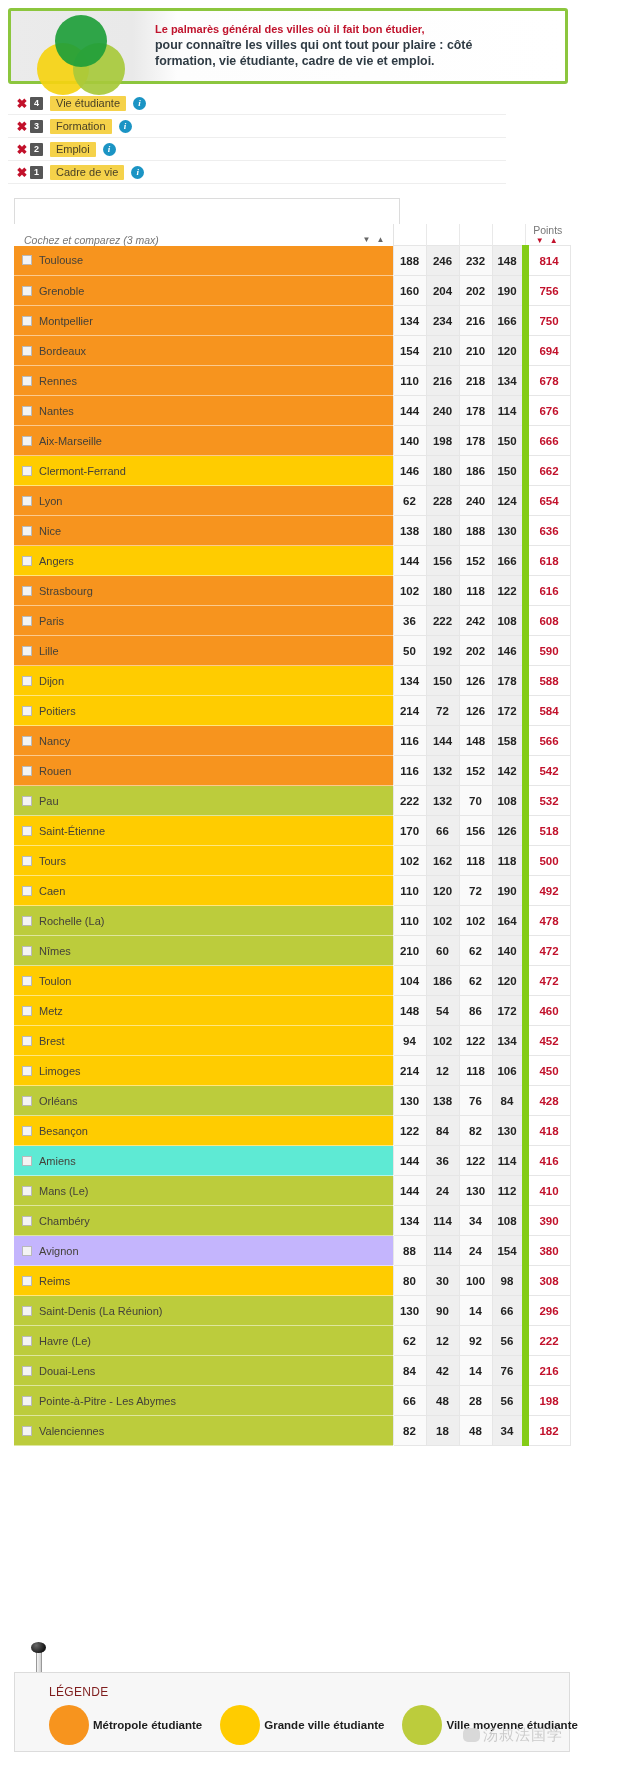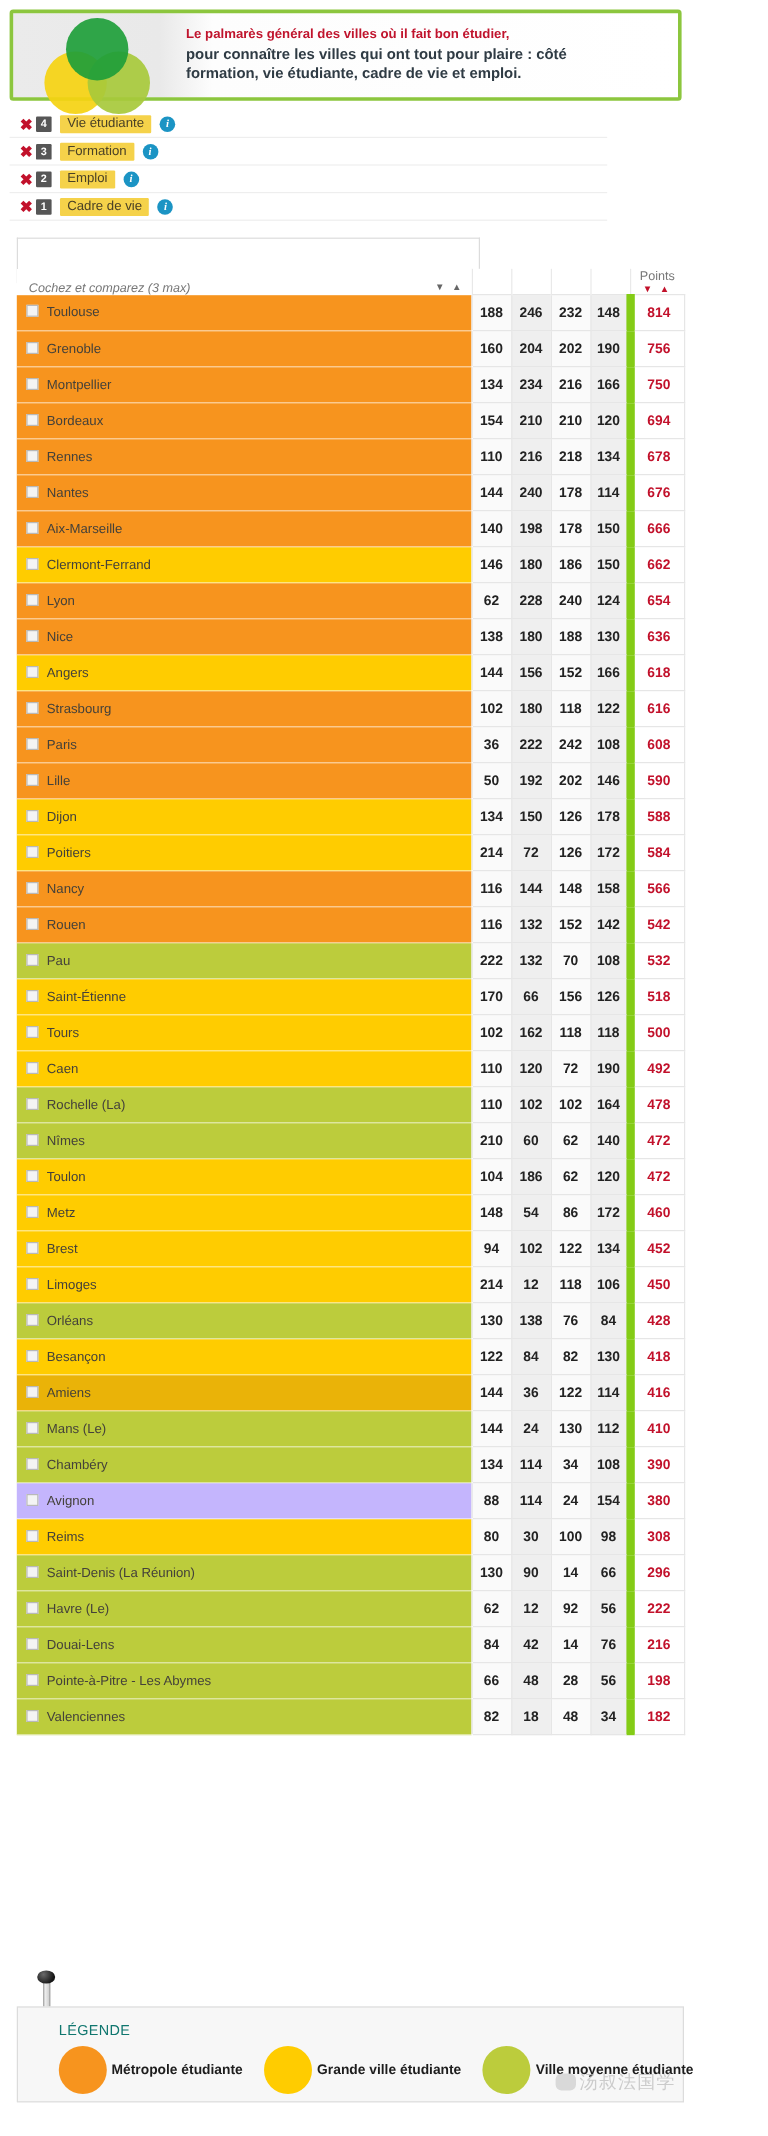--- a/index.html
+++ b/index.html
@@ -120,21 +120,21 @@
     background:radial-gradient(circle at 35% 30%,#6a6a6a,#161616 70%);
   }
   .vscroll .knob.top{top:0;}
   .vscroll .knob.bot{bottom:0;}
 
   
   .legend{
     position:absolute;left:14px;top:1672px;width:556px;height:80px;
     border:1px solid #dcdcdc;background:#f7f7f7;box-sizing:border-box;
   }
-  .legend-title{position:absolute;left:34px;top:12px;font-size:12px;color:#0f766e;letter-spacing:.3px;}
+  .legend-title{position:absolute;left:34px;top:12px;font-size:12px;color:#7f1d1d;letter-spacing:.3px;}
   .legend-items{position:absolute;left:34px;top:32px;width:520px;display:flex;align-items:center;}
   .leg-item{display:flex;align-items:center;margin-right:18px;}
   .leg-dot{width:40px;height:40px;border-radius:50%;flex:0 0 40px;}
   .leg-lbl{font-size:11.5px;font-weight:bold;color:#1d1d1d;margin-left:4px;white-space:nowrap;}
 
   .watermark{
     position:absolute;right:6px;bottom:6px;font-size:15px;color:#bdbdbd;
     font-family:"Liberation Serif",serif;opacity:.75;pointer-events:none;
     letter-spacing:1px;
   }
@@ -450,21 +450,21 @@
           </tr>
           <tr>
             <td class="city" style="background:#FFCC00"><span class="cbx"></span><span>Besançon</span></td>
             <td>122</td>
             <td class="alt">84</td>
             <td>82</td>
             <td class="alt">130</td>
             <td class="pts">418</td>
           </tr>
           <tr>
-            <td class="city" style="background:#eab308"><span class="cbx"></span><span>Amiens</span></td>
+            <td class="city" style="background:#5eead4"><span class="cbx"></span><span>Amiens</span></td>
             <td>144</td>
             <td class="alt">36</td>
             <td>122</td>
             <td class="alt">114</td>
             <td class="pts">416</td>
           </tr>
           <tr>
             <td class="city" style="background:#BCCC3C"><span class="cbx"></span><span>Mans (Le)</span></td>
             <td>144</td>
             <td class="alt">24</td>

